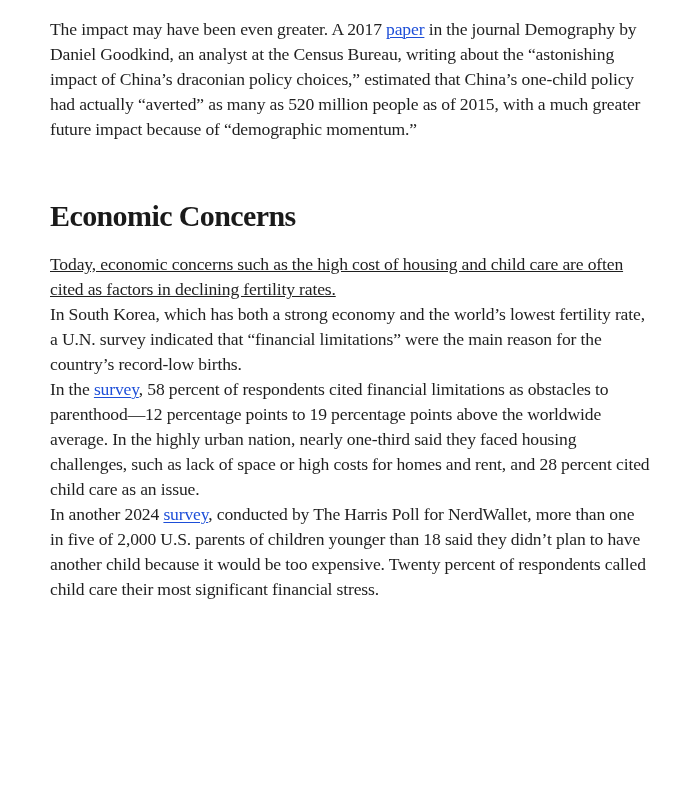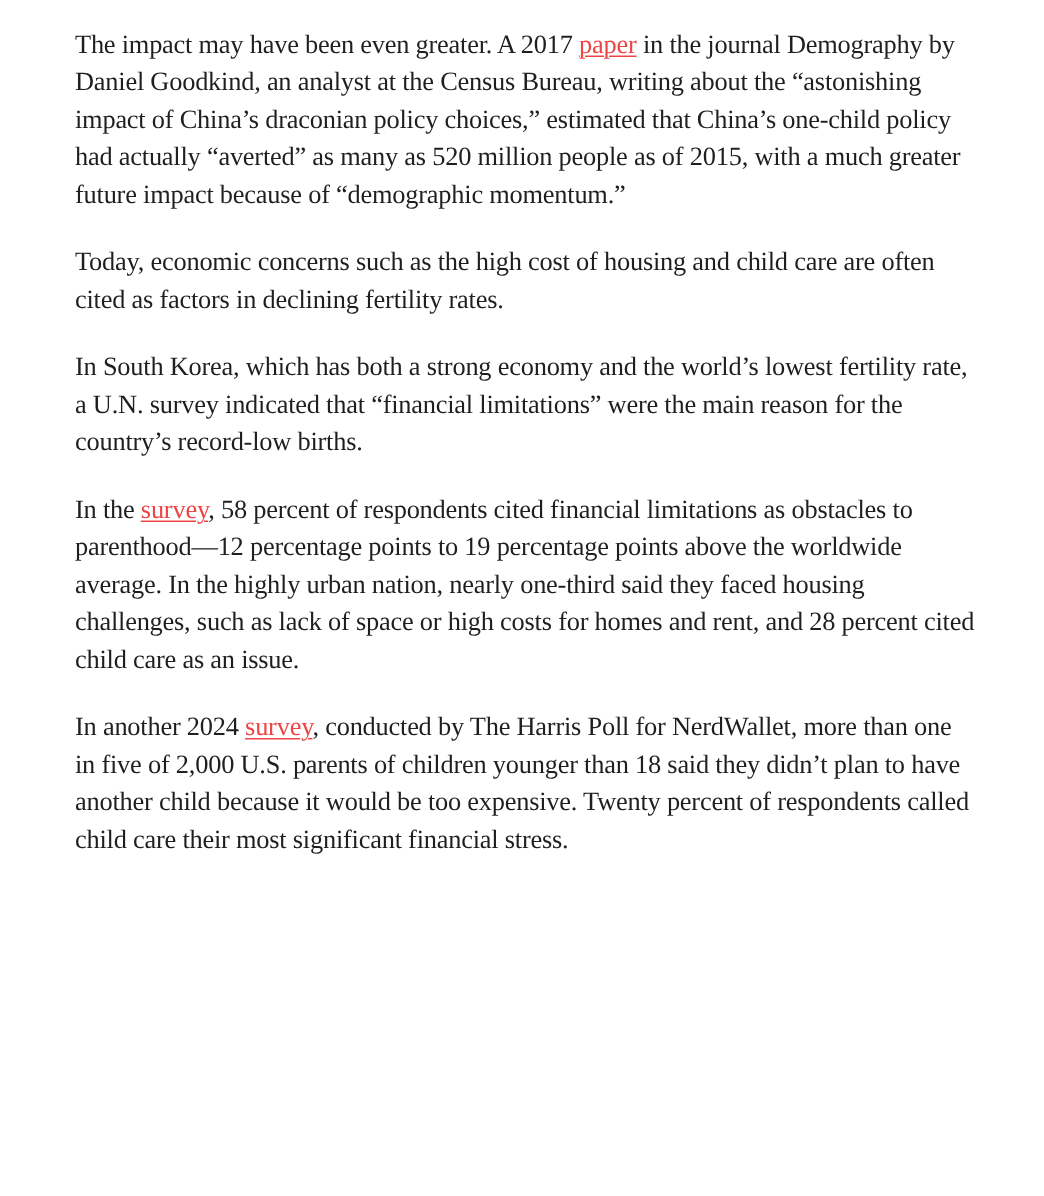--- a/index.html
+++ b/index.html
@@ -21,45 +21,46 @@
       top: 17px;
       width: 600px;
     }
     .para {
       margin: 0;
       font-size: 17.6px;
       line-height: 25px;
       letter-spacing: -0.15px;
       word-spacing: 0px;
     }
-    .para + .para { margin-top: 20px; }
+    .para + .para { }
     .heading {
       margin: 56px 0 18px 0;
       font-size: 30px;
       line-height: 36px;
       font-weight: bold;
       letter-spacing: -0.6px;
       color: #1a1a1a;
     }
     .heading + .para { margin-top: 0; text-decoration: underline; }
     a.link {
-      color: #ef4444;
+      color: #1d4ed8;
       text-decoration: underline;
       text-decoration-thickness: 1px;
       text-underline-offset: 2px;
       cursor: pointer;
     }
   </style>
 </head>
 <body>
 
 <div class="article">
 
   <p class="para"><span>The impact may have been even greater. A 2017 </span><a class="link">paper</a><span> in the journal Demography by Daniel Goodkind, an analyst at the Census Bureau, writing about the “astonishing impact of China’s draconian policy choices,” estimated that China’s one-child policy had actually “averted” as many as 520 million people as of 2015, with a much greater future impact because of “demographic momentum.”</span></p>
 
+  <h2 class="heading">Economic Concerns</h2>
 
   <p class="para">Today, economic concerns such as the high cost of housing and child care are often cited as factors in declining fertility rates.</p>
 
   <p class="para">In South Korea, which has both a strong economy and the world’s lowest fertility rate, a U.N. survey indicated that “financial limitations” were the main reason for the country’s record-low births.</p>
 
   <p class="para"><span>In the </span><a class="link">survey</a><span>, 58 percent of respondents cited financial limitations as obstacles to parenthood—12 percentage points to 19 percentage points above the worldwide average. In the highly urban nation, nearly one-third said they faced housing challenges, such as lack of space or high costs for homes and rent, and 28 percent cited child care as an issue.</span></p>
 
 
   <p class="para"><span>In another 2024 </span><a class="link">survey</a><span>, conducted by The Harris Poll for NerdWallet, more than one in five of 2,000 U.S. parents of children younger than 18 said they didn’t plan to have another child because it would be too expensive. Twenty percent of respondents called child care their most significant financial stress.</span></p>
 

